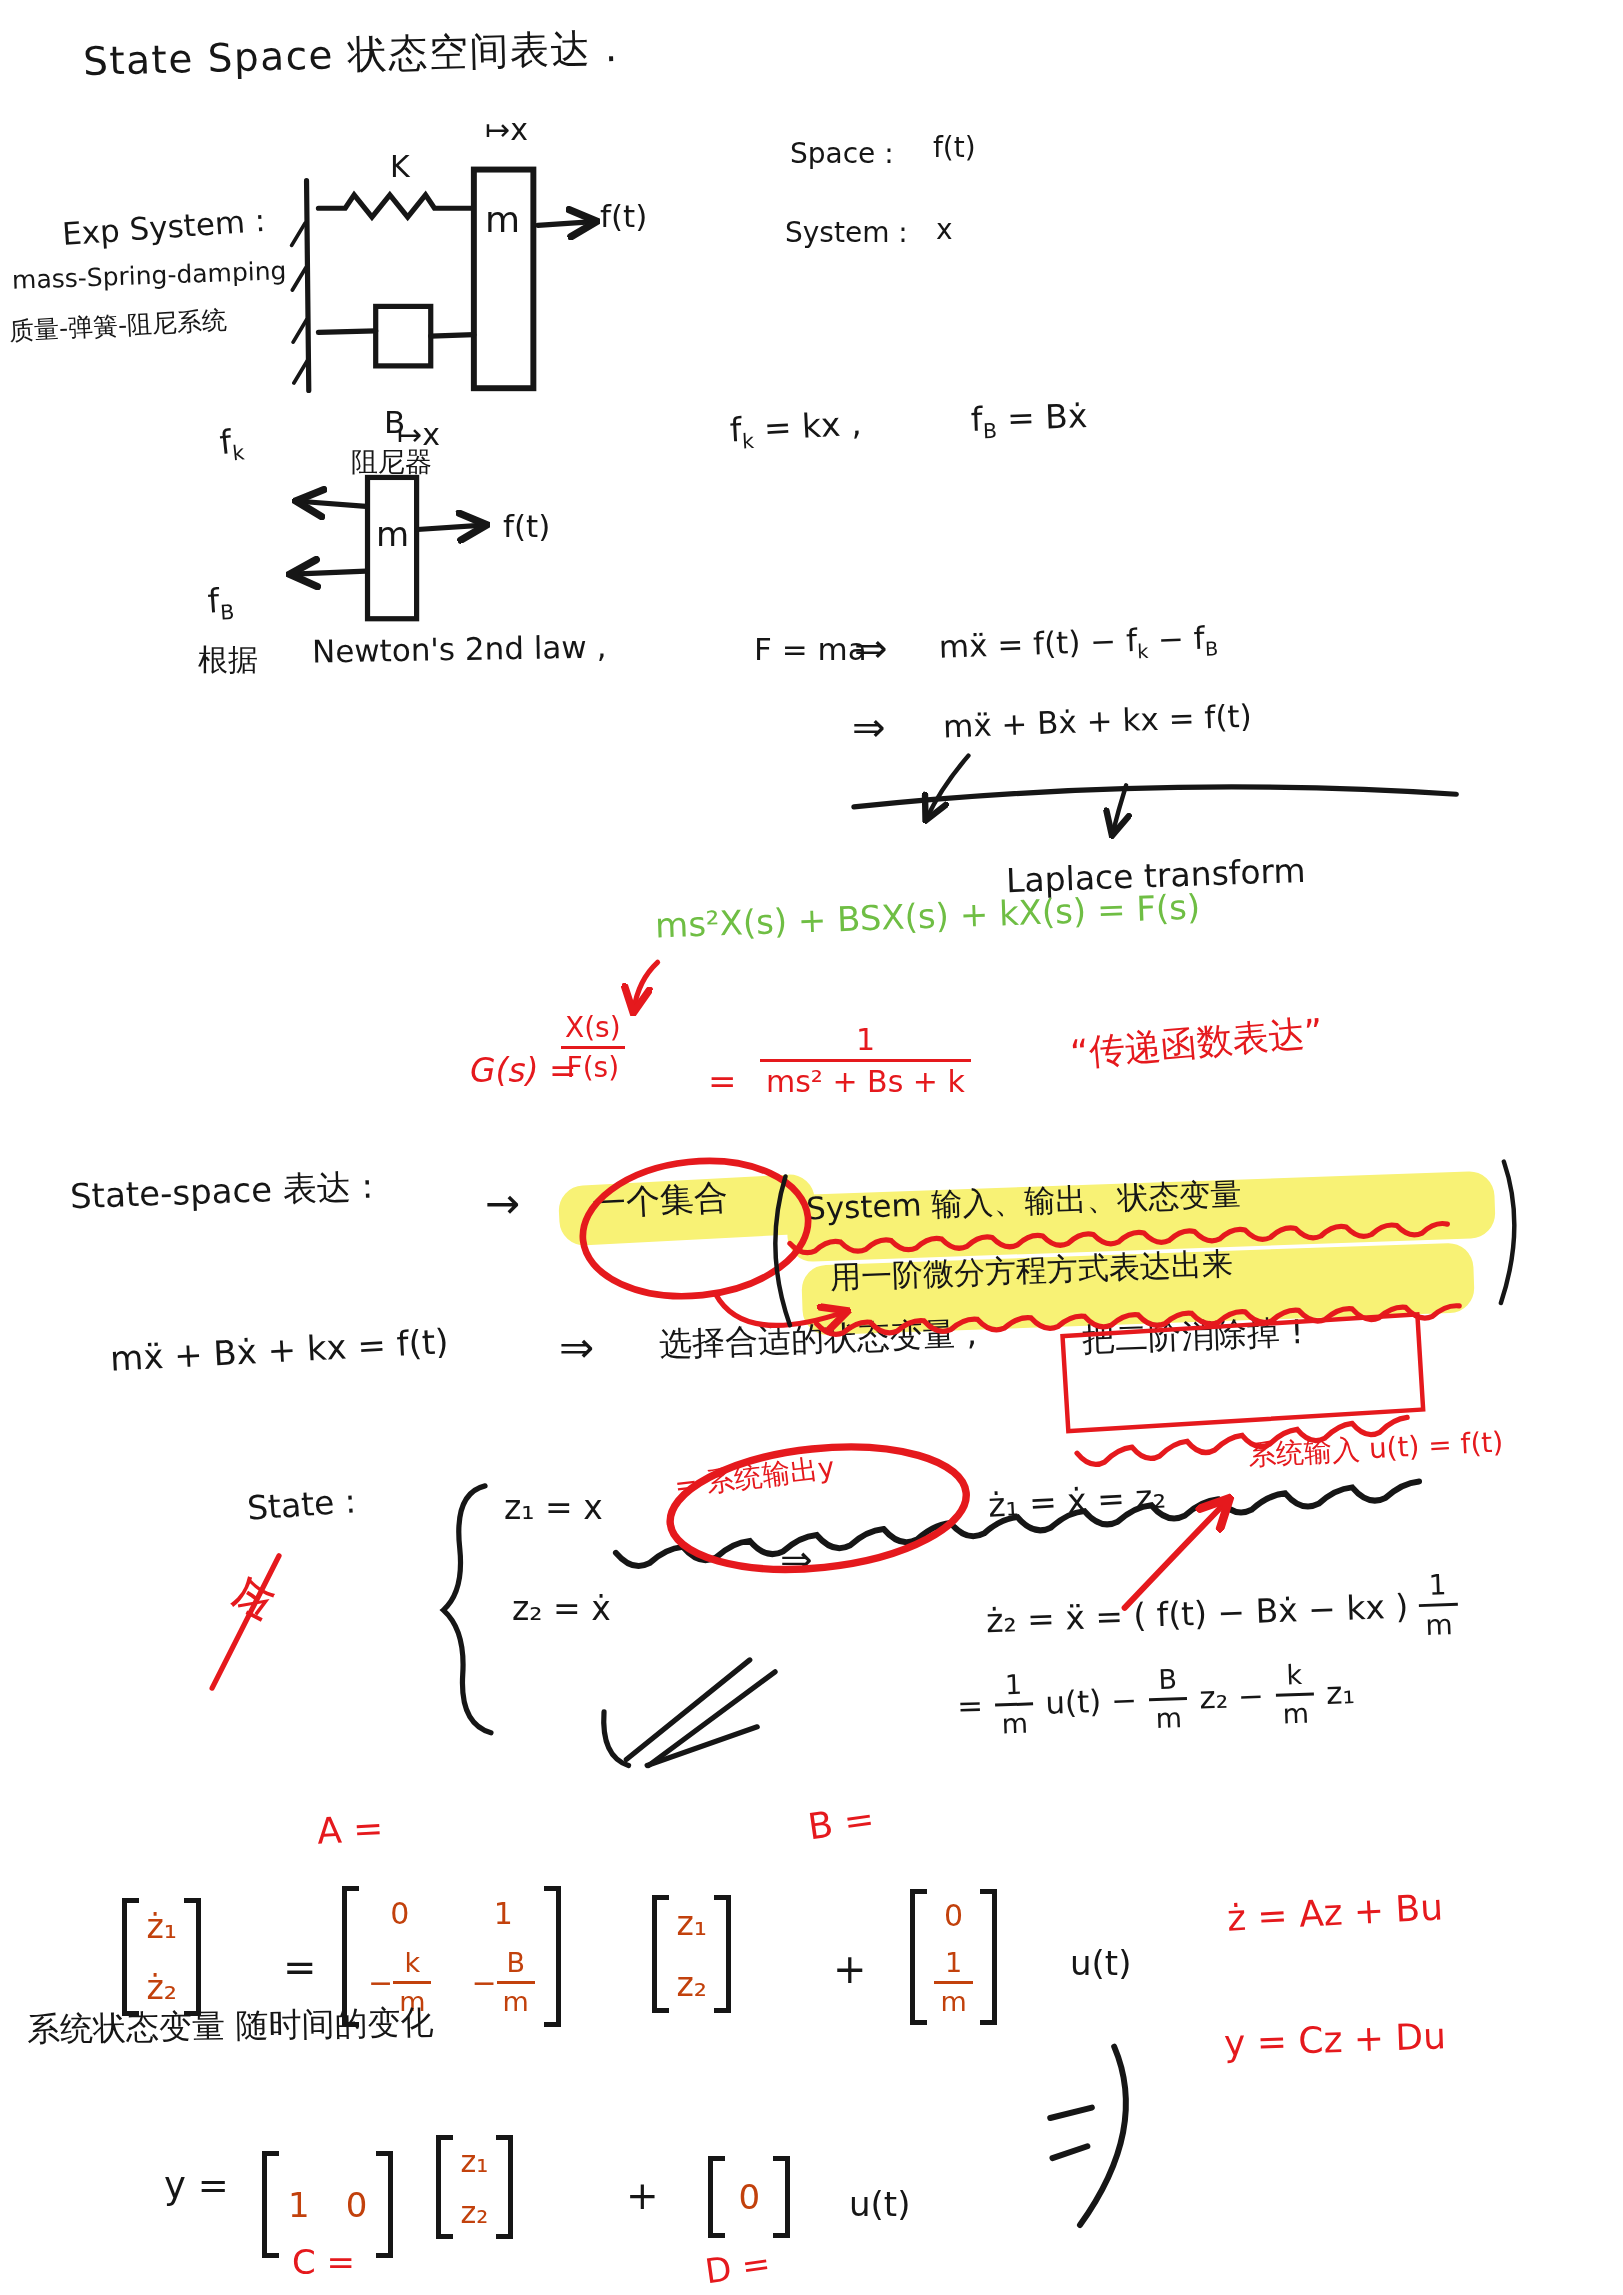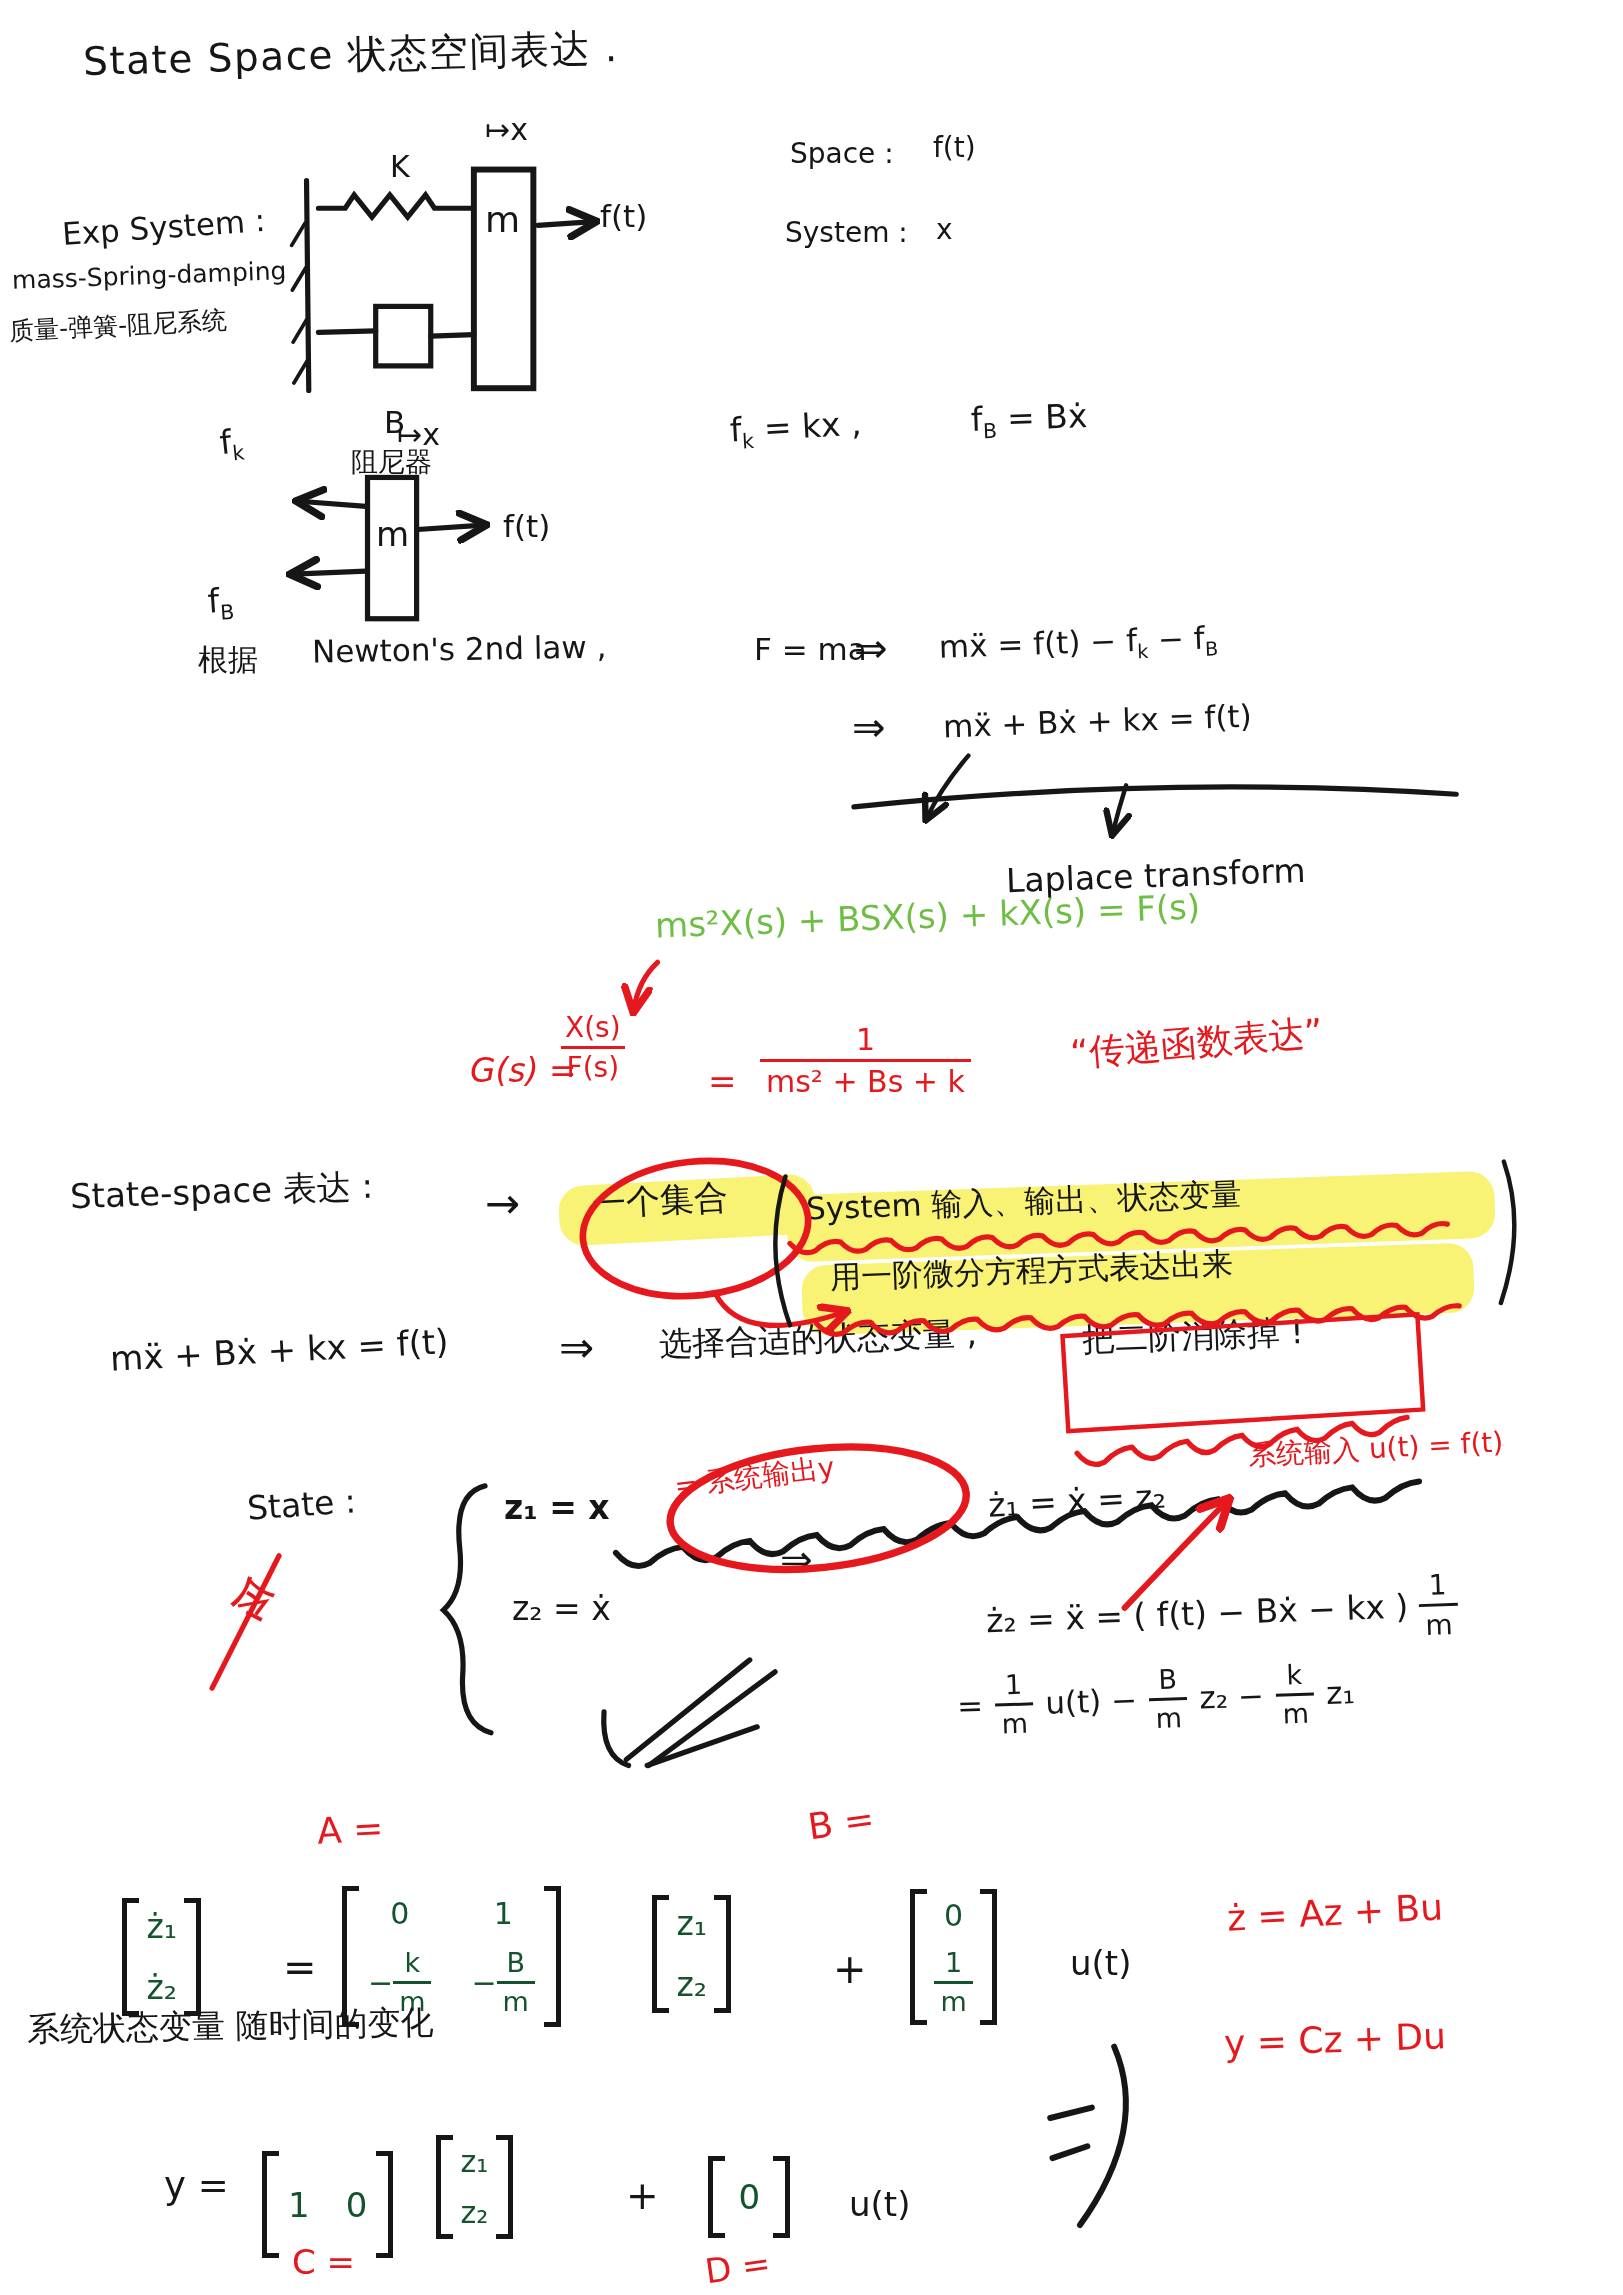--- a/index.html
+++ b/index.html
@@ -7,21 +7,21 @@
         font-family:"DejaVu Sans",sans-serif;}
   .t{position:absolute;color:#161616;white-space:nowrap;line-height:1.15;z-index:2;}
   .r{color:#e5191d;}
   .g{color:#6fbe44;}
   sub{font-size:0.62em;}
   .hl{position:absolute;background:#f8f275;border-radius:25px;z-index:1;}
   #ink{position:absolute;left:0;top:0;z-index:3;pointer-events:none;}
   .fr{display:inline-flex;flex-direction:column;align-items:center;line-height:1.05;vertical-align:middle;}
   .fr .fn{padding:0 6px 3.7px;}
   .fr .fd{border-top:3.7px solid currentColor;padding:3.7px 6px 0;}
-  .mx{position:absolute;display:flex;align-items:stretch;z-index:2;color:#14532d;justify-content:space-between;}
+  .mx{position:absolute;display:flex;align-items:stretch;z-index:2;color:#c2410c;justify-content:space-between;}
   .bkl{width:12px;border:5.2px solid #161616;border-right:none;}
   .bkr{width:12px;border:5.2px solid #161616;border-left:none;}
   .mc{display:flex;flex-direction:column;justify-content:center;align-items:center;padding:9px 7.4px;}
   .mg{display:grid;grid-template-columns:auto auto;align-items:center;justify-items:center;padding:10.4px 9px;}
   .mr{display:flex;align-items:center;padding:9px 9px;}
   .cell{display:flex;align-items:center;}
 </style>
 </head>
 <body>
 
@@ -91,21 +91,21 @@
   <div class="t" style="left:806px;top:1184px;font-size:31px;transform:rotate(-2deg);">System 输入、输出、状态变量</div>
   <div class="t" style="left:830px;top:1253px;font-size:31px;transform:rotate(-2deg);">用一阶微分方程方式表达出来</div>
 
   <div class="t" style="left:110px;top:1331px;font-size:34px;transform:rotate(-3deg);">mẍ + Bẋ + kx = f(t)</div>
   <div class="t" style="left:559px;top:1324px;font-size:42px;">⇒</div>
   <div class="t" style="left:659px;top:1320px;font-size:33px;transform:rotate(-2deg);">选择合适的状态变量 ,</div>
   <div class="t" style="left:1082px;top:1317px;font-size:33px;transform:rotate(-2deg);">把二阶消除掉 !</div>
 
   <div class="t" style="left:247px;top:1486px;font-size:33px;transform:rotate(-4deg);">State :</div>
   <div class="t r" style="left:229px;top:1571px;font-size:49px;transform:rotate(-10deg);">令</div>
-  <div class="t" style="left:504px;top:1489px;font-size:33px;font-weight:bold;">z₁ = x</div>
+  <div class="t" style="left:504px;top:1489px;font-size:33px;">z₁ = x</div>
   <div class="t r" style="left:674px;top:1461px;font-size:28px;transform:rotate(-7deg);">= 系统输出y</div>
   <div class="t" style="left:512px;top:1590px;font-size:33px;">z₂ = ẋ</div>
   <div class="t" style="left:780px;top:1538px;font-size:39px;">⇒</div>
   <div class="t" style="left:988px;top:1482px;font-size:33px;transform:rotate(-3deg);">ż₁ = ẋ = z₂</div>
   <div class="t r" style="left:1248px;top:1433px;font-size:28px;transform:rotate(-3deg);">系统输入 u(t) = f(t)</div>
   <div class="t" style="left:986px;top:1578px;font-size:33px;display:flex;align-items:center;gap:10.4px;transform:rotate(-2deg);">
     <span>ż₂ = ẍ =</span>
       <span>( f(t) − Bẋ − kx )</span>
     <span class="fr" style="font-size:28px;">
         <span class="fn">1</span>

